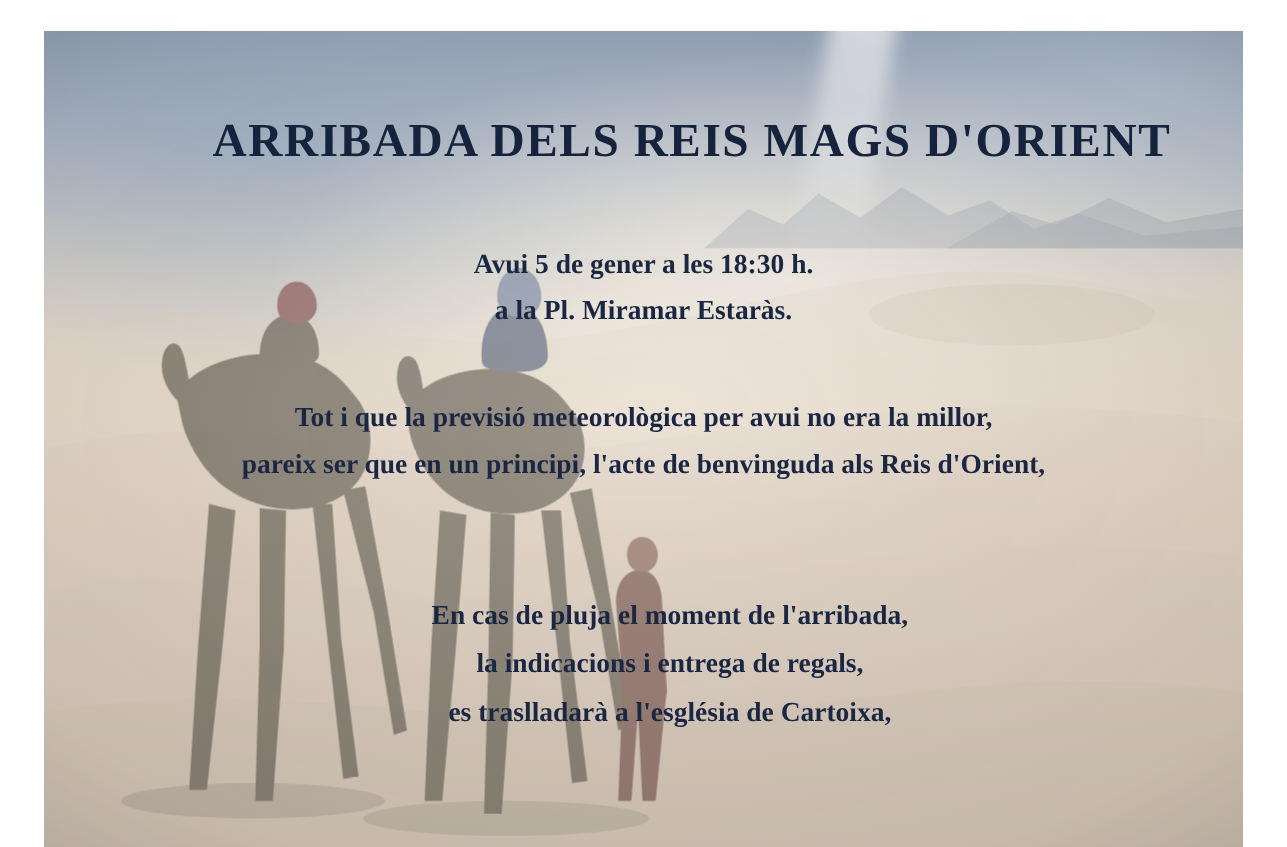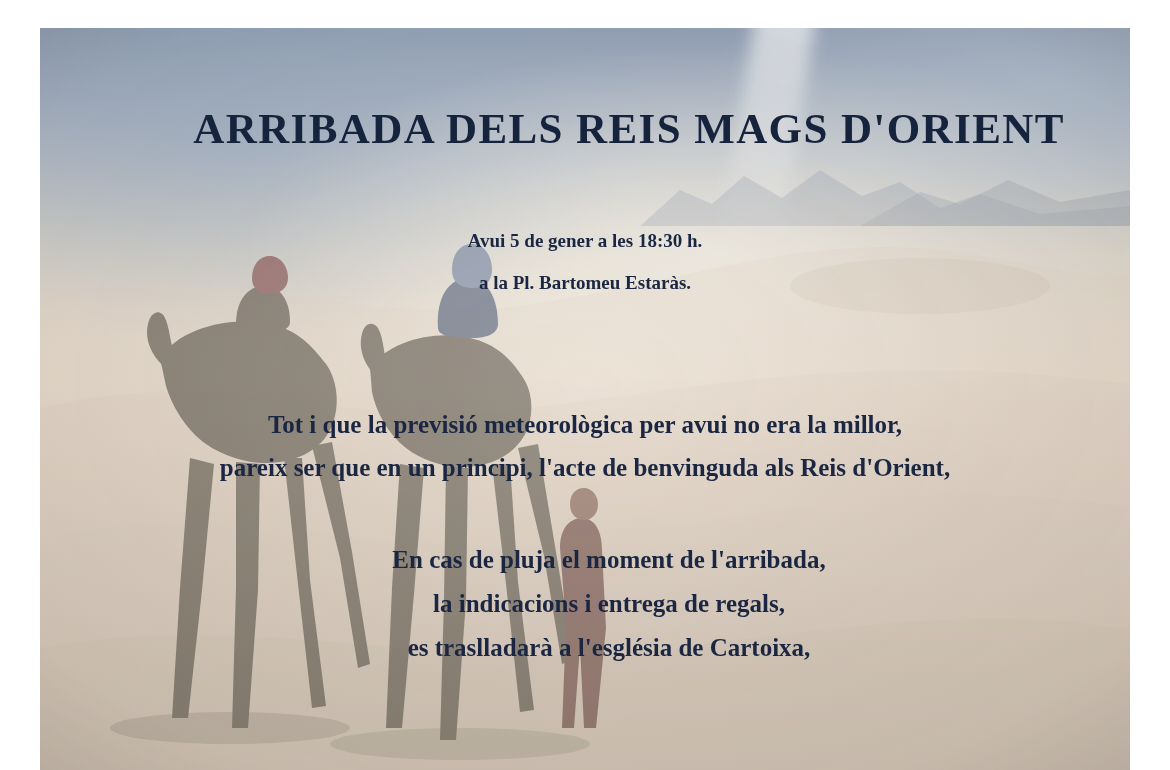--- a/index.html
+++ b/index.html
@@ -107,22 +107,22 @@
   .block {
     position: absolute;
     left: 0;
     width: 100%;
     text-align: center;
     font-weight: bold;
     color: #1b2742;
   }
   .block .line { display: block; }
 
-  #block-when  { top: 192px;  font-size: 19px; line-height: 42px; }
-  #block-info  { top: 330px;  font-size: 25px; line-height: 43px; margin-top: 45px; }
+  #block-when  { top: 192px;  font-size: 25px; line-height: 42px; }
+  #block-info  { top: 330px;  font-size: 25px; line-height: 43px; }
   #block-rain  { top: 510px;  font-size: 25px; line-height: 44px; padding-left: 24px; }
 </style>
 </head>
 <body>
 
 <div id="poster-wrap">
 
   <div class="bg-base"></div>
   <div class="bg-haze"></div>
   <div class="light-streak"></div>
@@ -172,21 +172,21 @@
   </svg>
 
   <div class="vignette"></div>
 
   <div class="text-layer">
 
     <div class="poster-title">ARRIBADA DELS REIS MAGS D'ORIENT</div>
 
     <div class="block" id="block-when">
       <span class="line">Avui 5 de gener a les 18:30 h.</span>
-      <span class="line">a la Pl. Bartomeu Estaràs.</span>
+      <span class="line">a la Pl. Miramar Estaràs.</span>
     </div>
 
     <div class="block" id="block-info">
       <span class="line">Tot i que la previsió meteorològica per avui no era la millor,</span>
       <span class="line">pareix ser que en un principi, l'acte de benvinguda als Reis d'Orient,</span>
     </div>
 
     <div class="block" id="block-rain">
       <span class="line">En cas de pluja el moment de l'arribada,</span>
       <span class="line">la indicacions i entrega de regals,</span>

